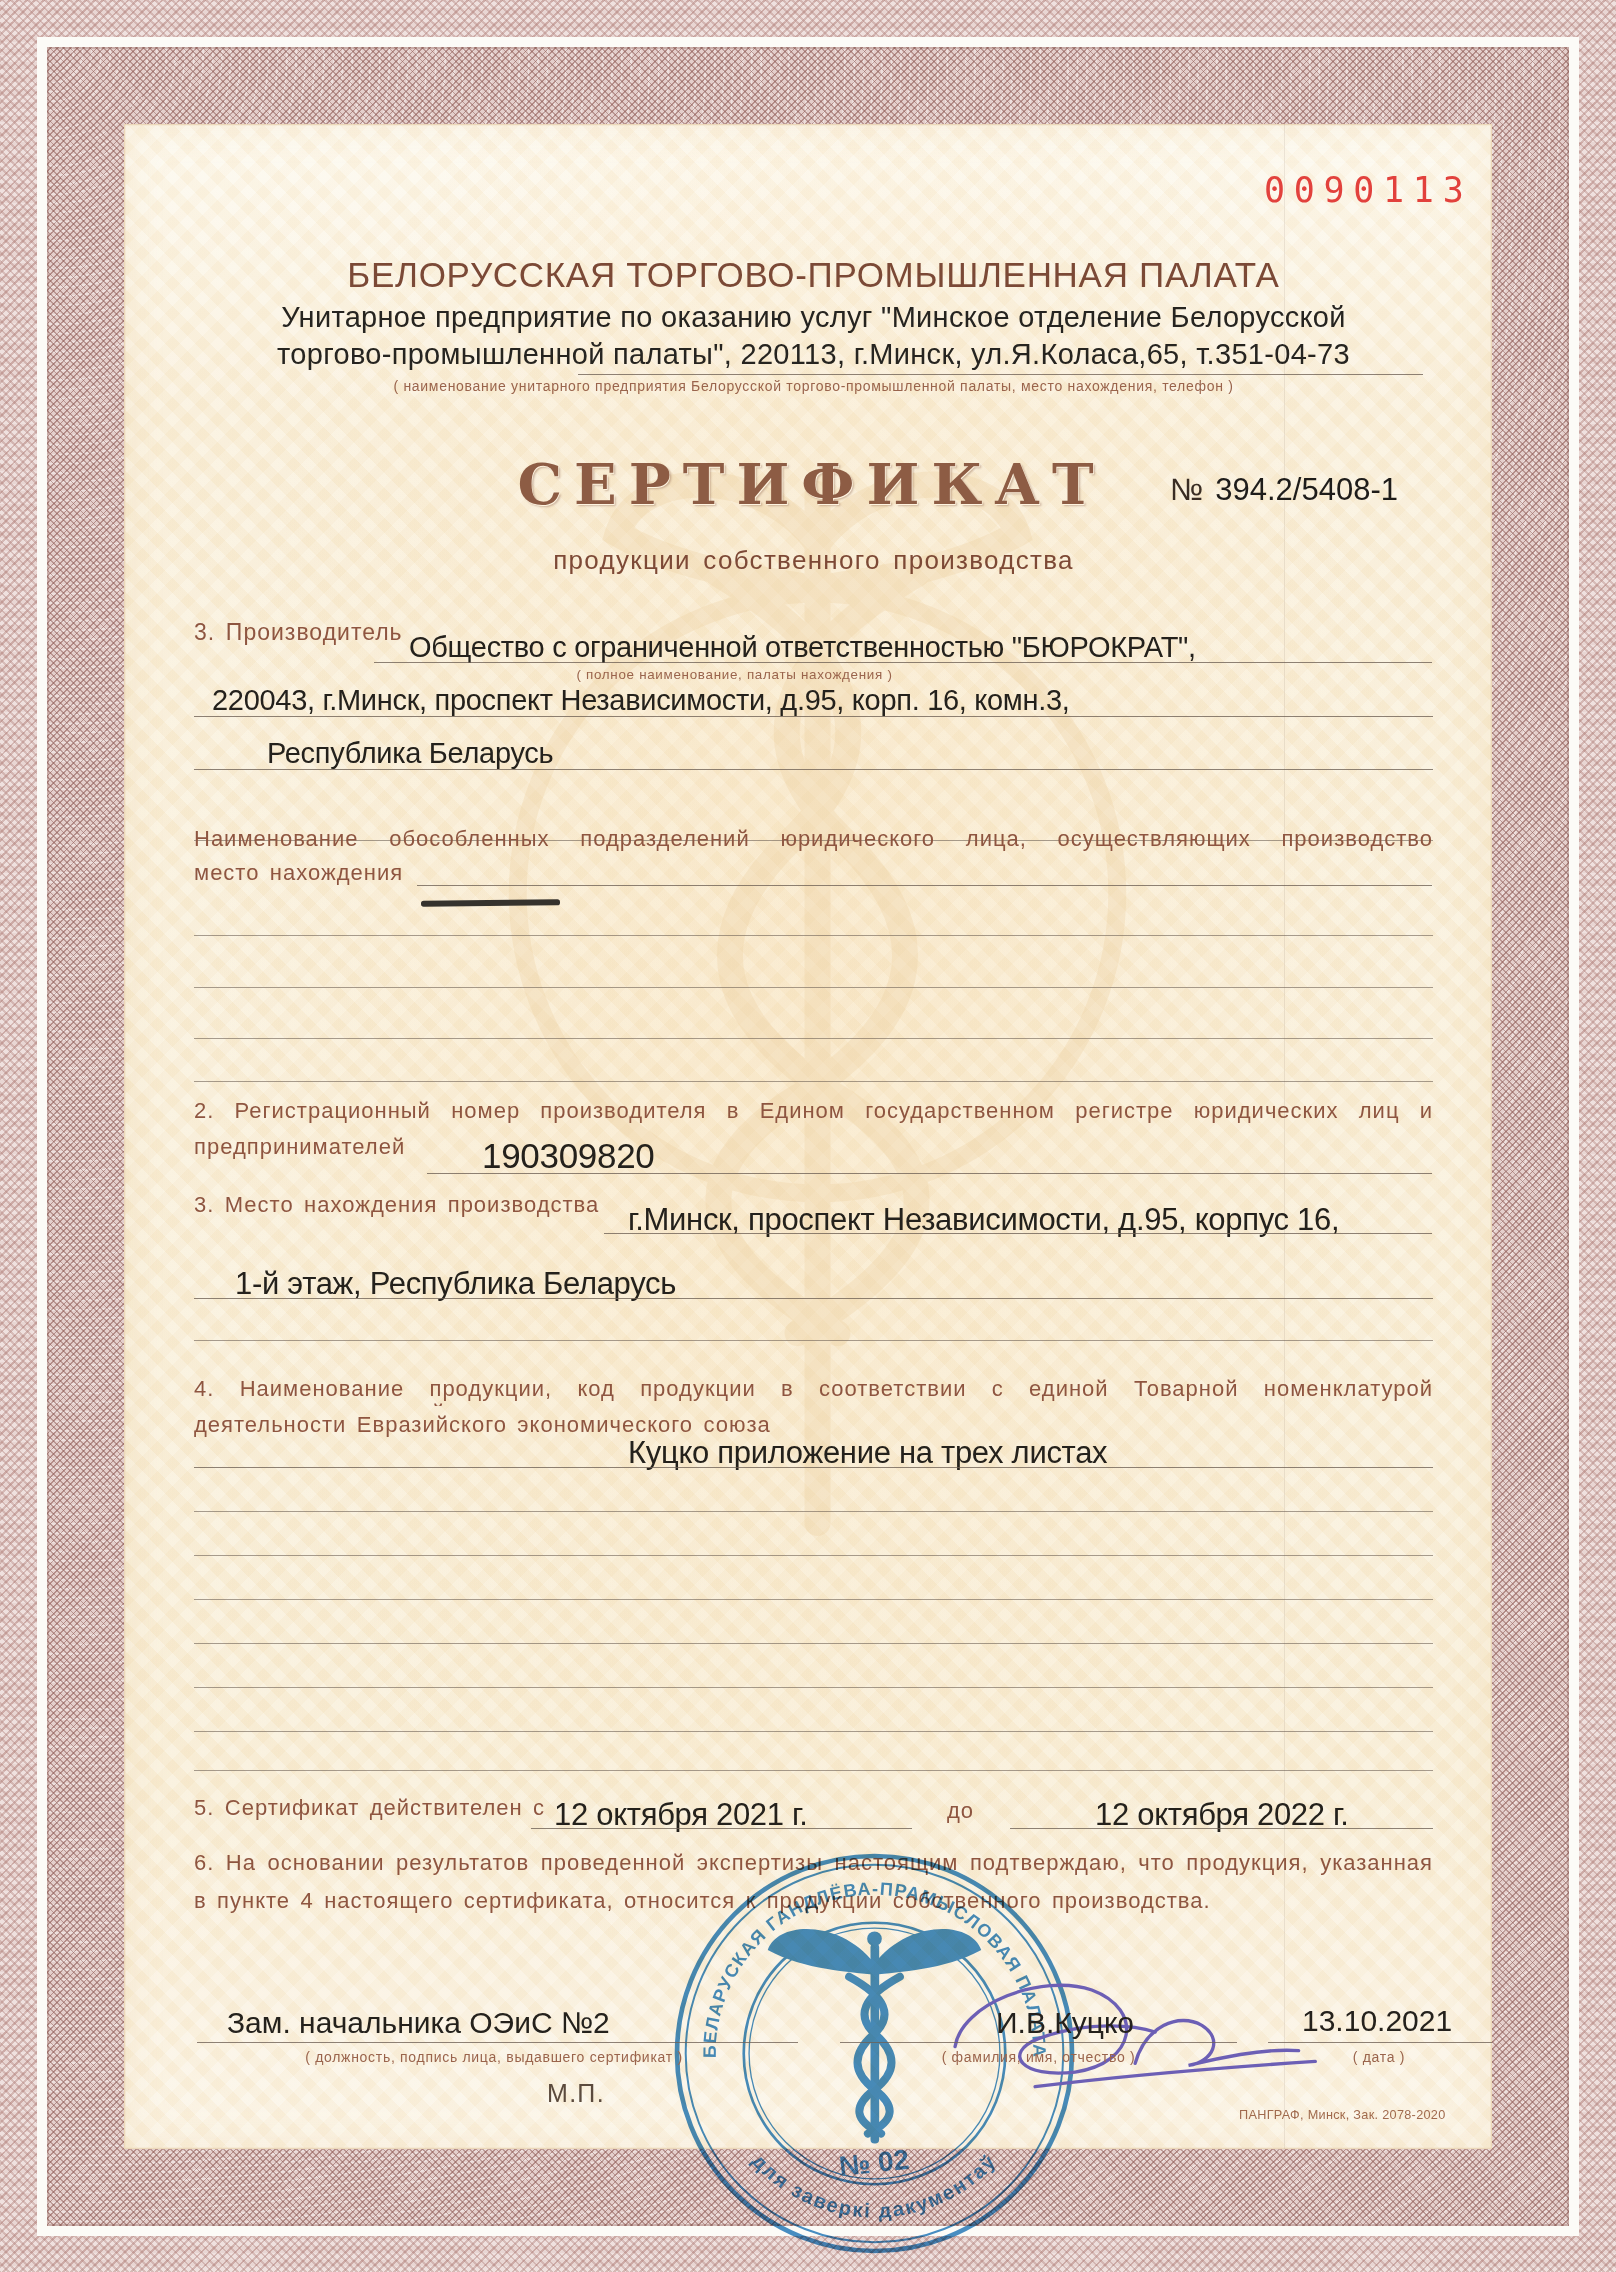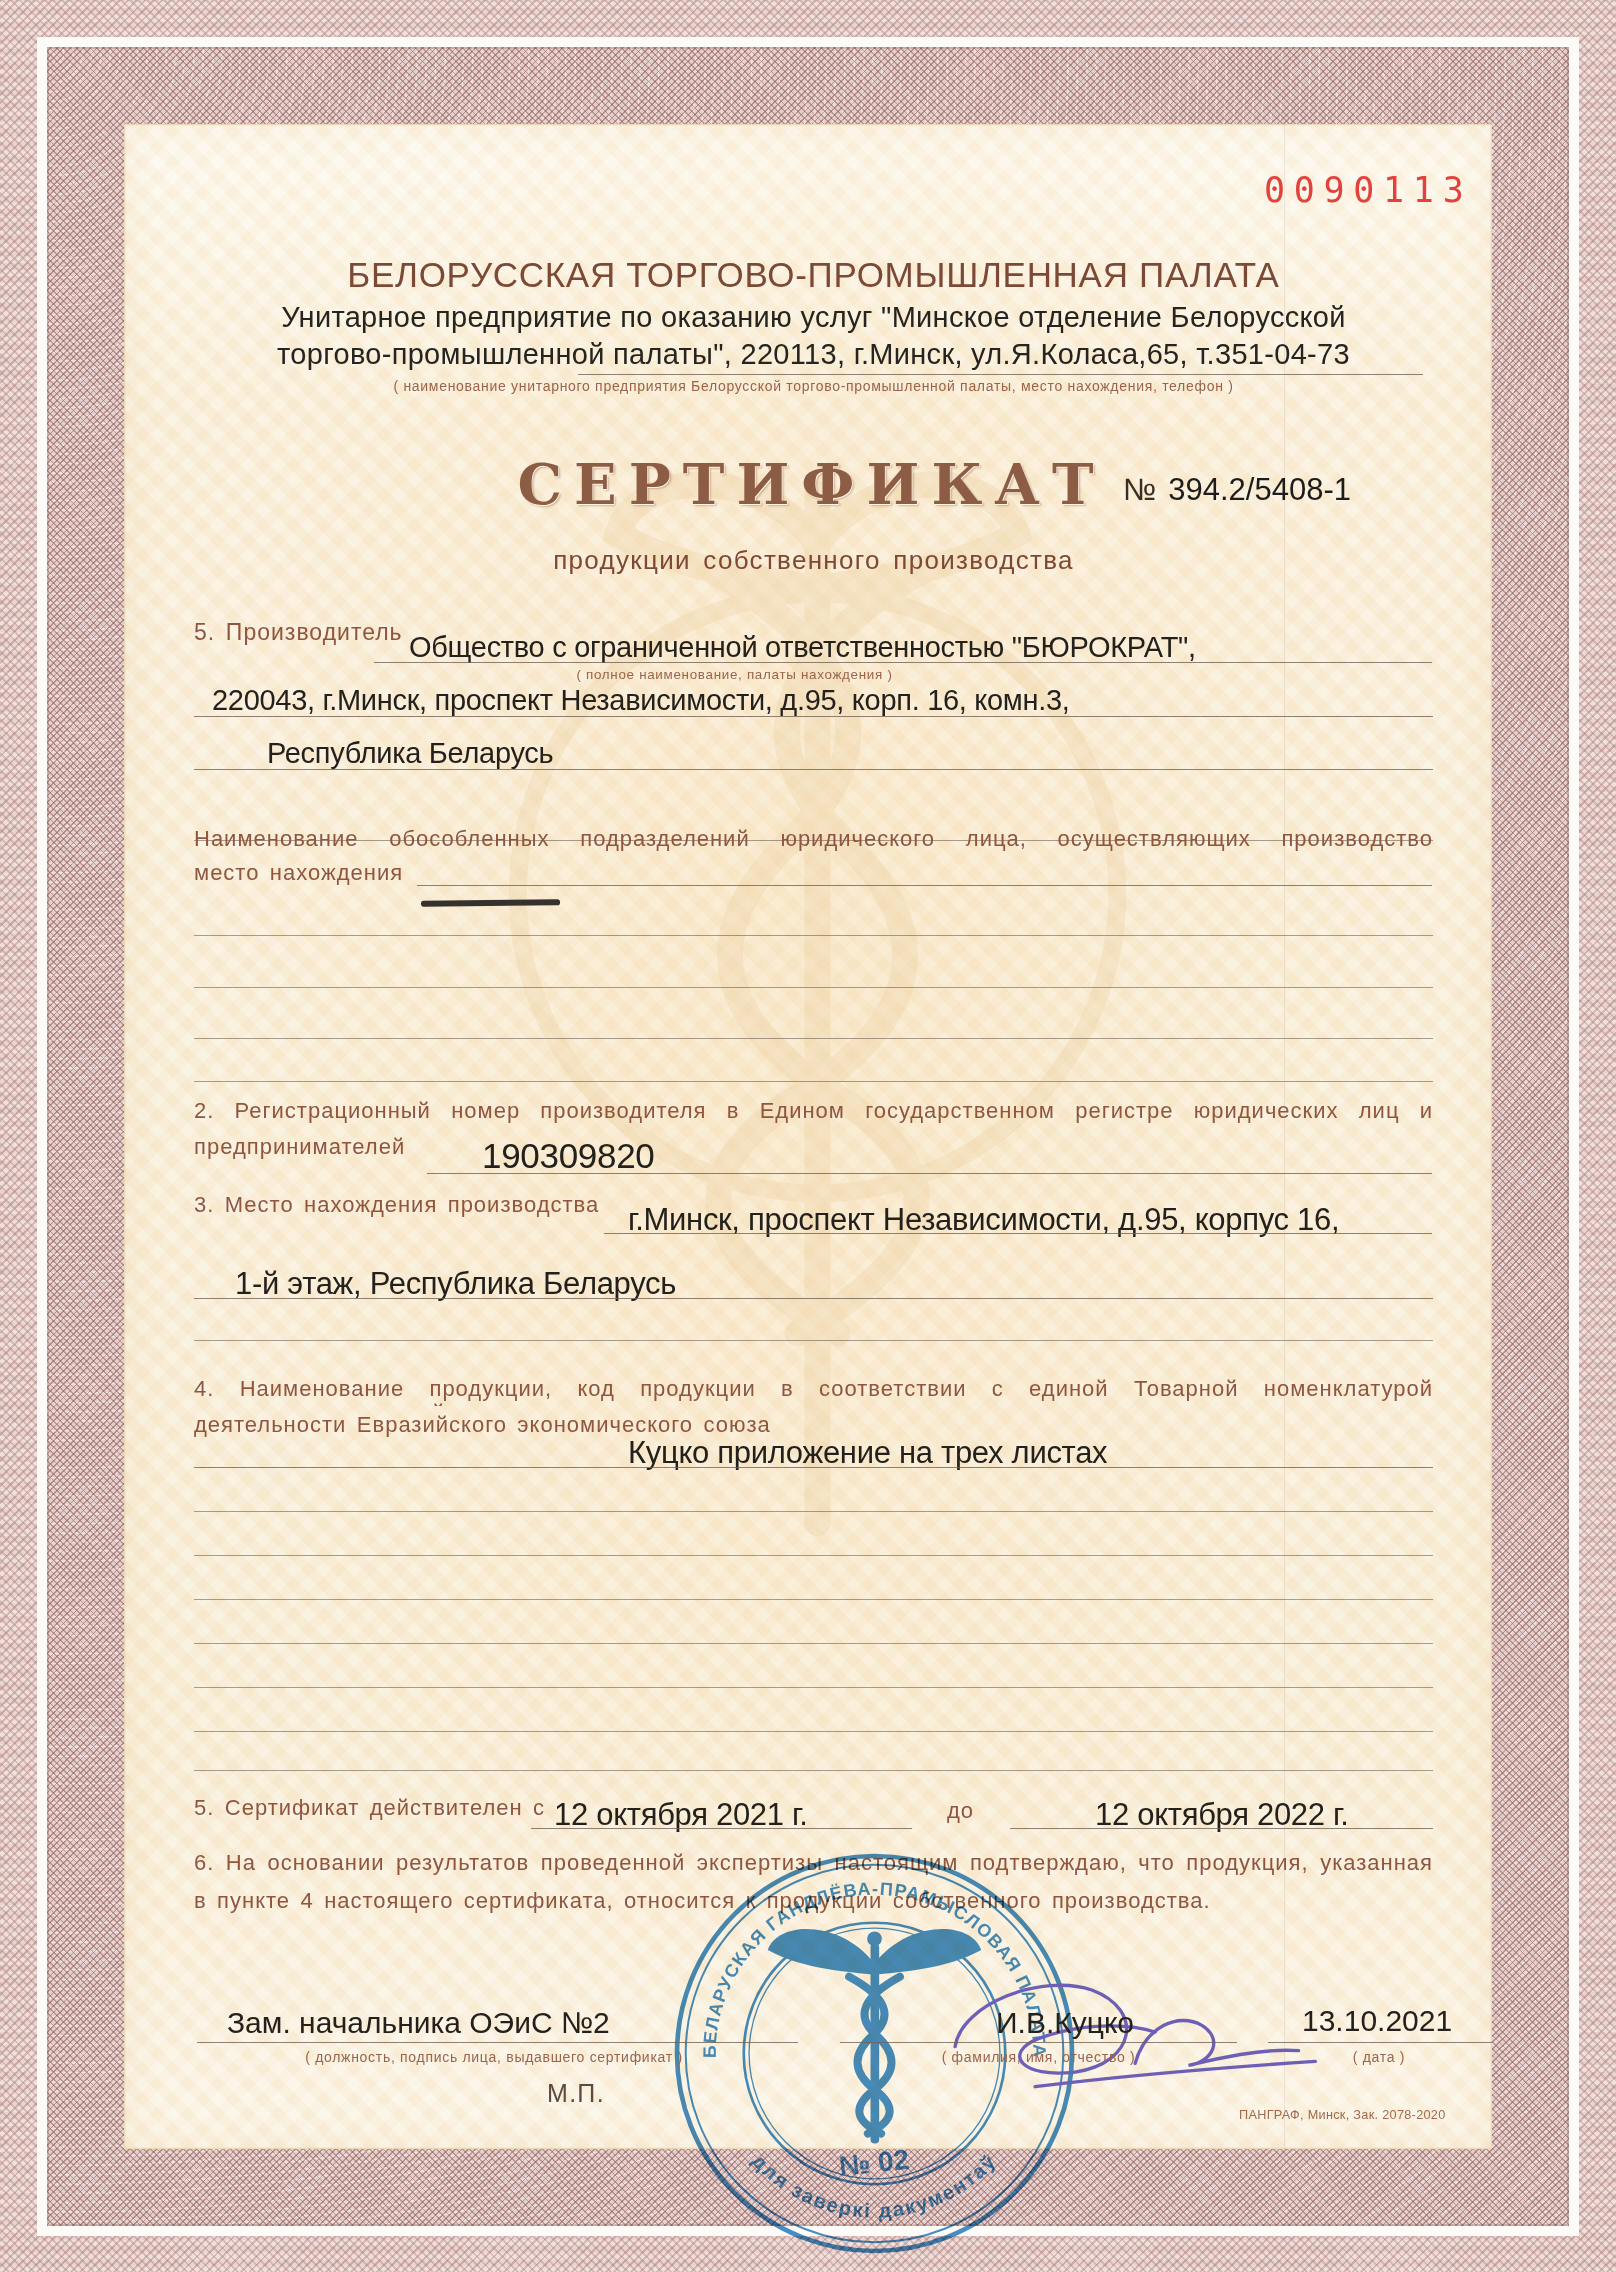--- a/index.html
+++ b/index.html
@@ -80,26 +80,26 @@
 
 <div class="abs serial" style="left:1264px;top:172px;">0090113</div>
 
 <div class="abs doc-title center" style="left:194px;top:256px;width:1239px;">БЕЛОРУССКАЯ ТОРГОВО-ПРОМЫШЛЕННАЯ ПАЛАТА</div>
 <div class="abs doc-sub center" style="left:194px;top:302px;width:1239px;">Унитарное предприятие по оказанию услуг "Минское отделение Белорусской</div>
 <div class="abs doc-sub center" style="left:194px;top:339px;width:1239px;">торгово-промышленной палаты", 220113, г.Минск, ул.Я.Коласа,65, т.351-04-73</div>
 <div class="rule" style="left:578px;top:374px;width:845px;"></div>
 <div class="abs lbl-sm center" style="left:194px;top:379px;width:1239px;">( наименование унитарного предприятия Белорусской торгово-промышленной палаты, место нахождения, телефон )</div>
 
 <div class="abs cert-word center" style="left:374px;top:454px;width:875px;">СЕРТИФИКАТ</div>
-<div class="abs cert-no" style="left:1123px;top:473px;">
+<div class="abs cert-no" style="left:1170px;top:473px;">
   <span class="nosign">№</span><span>394.2/5408-1</span>
 </div>
 <div class="abs cert-sub center" style="left:194px;top:546px;width:1239px;">продукции собственного производства</div>
 
-<div class="abs lbl" style="left:194px;top:620px;font-size:23px;">5.  Производитель</div>
+<div class="abs lbl" style="left:194px;top:620px;font-size:23px;">3.  Производитель</div>
 <div class="abs fill" style="left:409px;top:632px;font-size:29px;">Общество с ограниченной ответственностью "БЮРОКРАТ",</div>
 <div class="rule" style="left:374px;top:662px;width:1058px;"></div>
 <div class="abs lbl-sm center" style="left:414px;top:668px;width:641px;font-size:13.4px;">( полное наименование, палаты нахождения )</div>
 <div class="abs fill" style="left:212px;top:685px;">220043, г.Минск, проспект Независимости, д.95, корп. 16, комн.3,</div>
 <div class="rule" style="left:194px;top:716px;width:1239px;"></div>
 <div class="abs fill" style="left:267px;top:738px;">Республика Беларусь</div>
 <div class="rule" style="left:194px;top:769px;width:1239px;"></div>
 <div class="rule thin" style="left:194px;top:840px;width:1239px;"></div>
 
 <div class="abs lbl just" style="left:194px;top:827px;width:1239px;height:29px;font-size:22px;">Наименование обособленных  подразделений  юридического лица, осуществляющих  производство продукции,</div>

